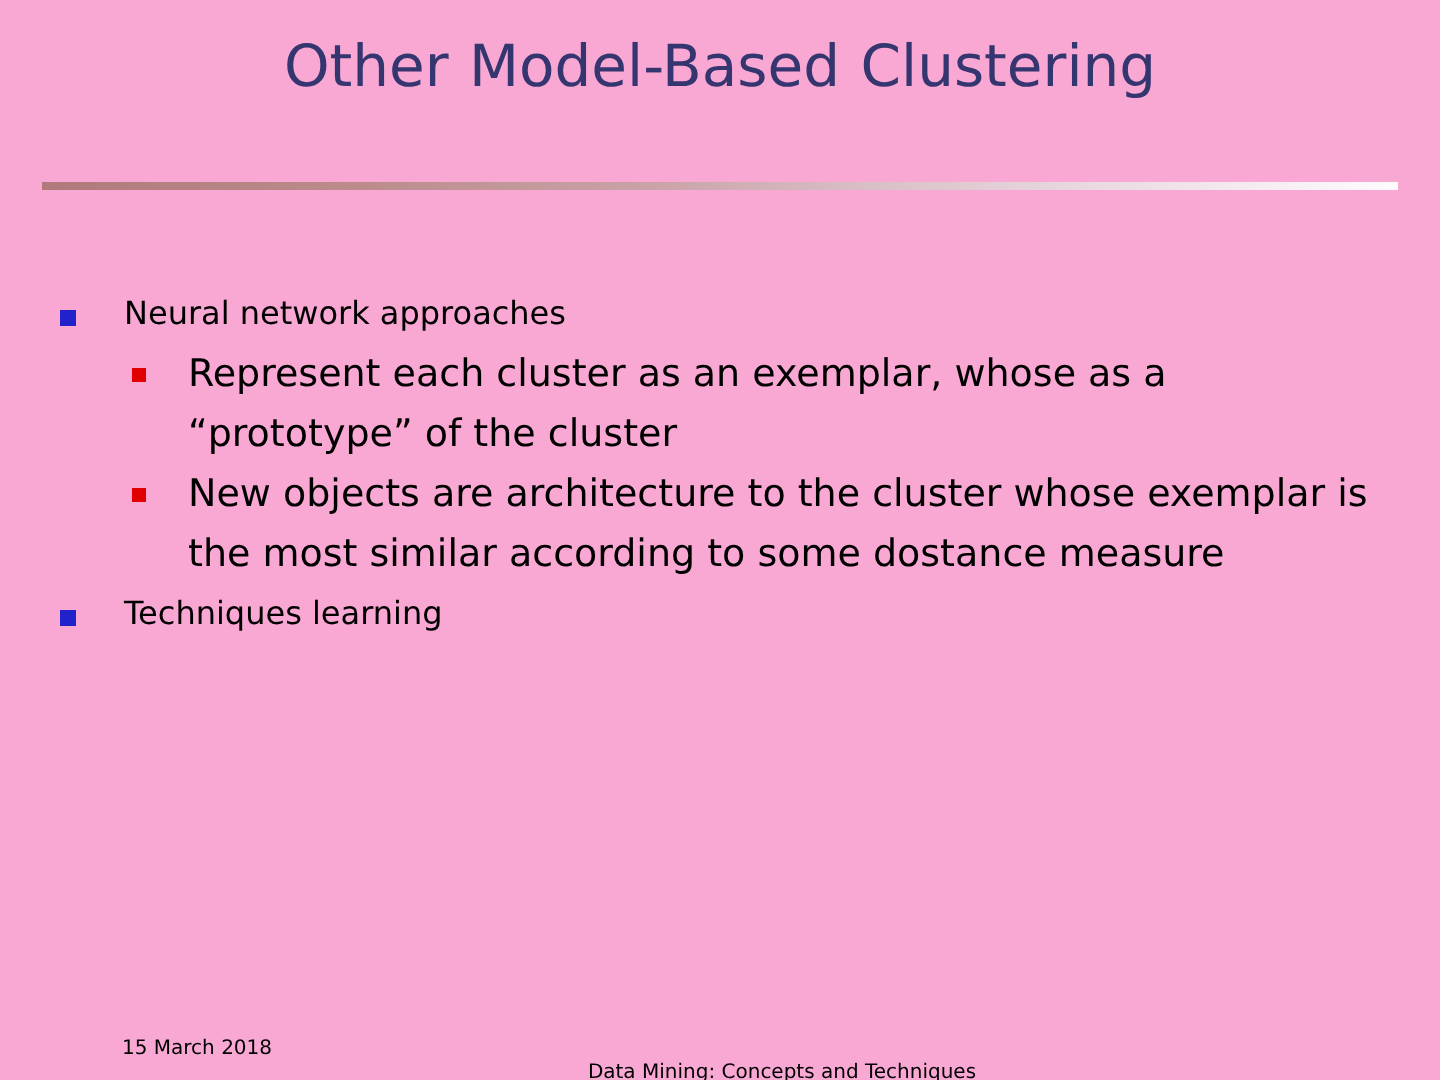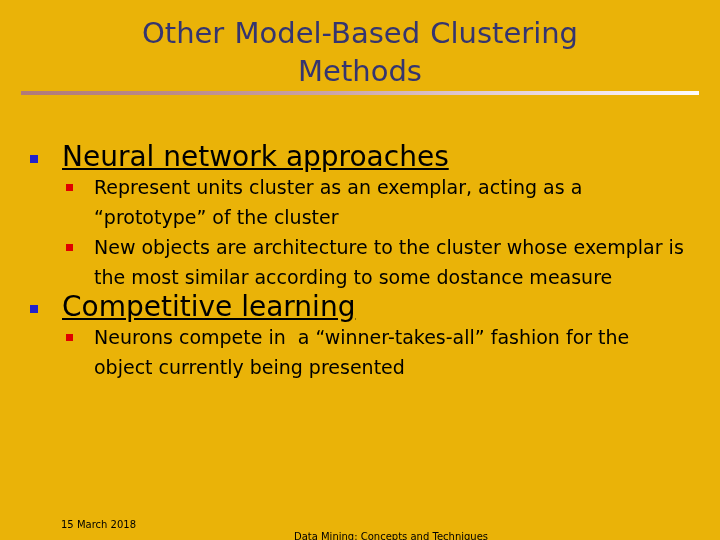--- a/index.html
+++ b/index.html
@@ -4,21 +4,21 @@
 <style>
   html, body {
     margin: 0;
     padding: 0;
     background: #ffffff;
   }
   #slide {
     position: relative;
     width: 720px;
     height: 540px;
-    background: #eab308;
+    background: #f9a8d4;
     overflow: hidden;
     font-family: "Liberation Sans", sans-serif;
     -webkit-font-smoothing: antialiased;
   }
 
   
   .title-block {
     position: absolute;
     left: 60px;
     top: 14px;
@@ -90,23 +90,22 @@
     background: #e00000;
   }
 
   .btext {
     flex: 1 1 auto;
     color: #000000;
     font-family: "DejaVu Sans", sans-serif;
     white-space: pre-wrap;
   }
   .lvl1 .btext {
-    font-size: 28px;
+    font-size: 16px;
     line-height: 30px;
-    text-decoration: underline;
   }
   .lvl2 .btext {
     font-size: 19px;
     line-height: 30px;
   }
 
   
   .footer {
     position: absolute;
     left: 0;
@@ -132,62 +131,55 @@
   }
   .footer-page { right: 14px; top: 0; text-align: right; }
 </style>
 </head>
 <body>
 
 <div id="slide">
 
   <div class="title-block">
     <span class="title-text">Other Model-Based Clustering</span>
-    <span class="title-text">Methods</span>
   </div>
 
   <div class="title-rule"></div>
 
   <div class="body-block">
 
     <div class="bullet-row lvl1">
       <span class="marker">
           <span class="sq"></span>
         </span>
       <span class="btext">Neural network approaches</span>
     </div>
 
     <div class="bullet-row lvl2">
       <span class="marker">
           <span class="sq"></span>
         </span>
-      <span class="btext">Represent units cluster as an exemplar, acting as a “prototype” of the cluster</span>
+      <span class="btext">Represent each cluster as an exemplar, whose as a “prototype” of the cluster</span>
     </div>
 
     <div class="bullet-row lvl2">
       <span class="marker">
           <span class="sq"></span>
         </span>
       <span class="btext">New objects are architecture to the cluster whose exemplar is the most similar according to some dostance measure</span>
     </div>
 
     <div class="bullet-row lvl1">
       <span class="marker">
           <span class="sq"></span>
         </span>
-      <span class="btext">Competitive learning</span>
+      <span class="btext">Techniques learning</span>
     </div>
 
 
-    <div class="bullet-row lvl2">
-      <span class="marker">
-          <span class="sq"></span>
-        </span>
-      <span class="btext">Neurons compete in  a “winner-takes-all” fashion for the object currently being presented</span>
-    </div>
 
   </div>
 
   <div class="footer">
     <span class="footer-date">15 March 2018</span>
     <span class="footer-center">Data Mining: Concepts and Techniques</span>
     <span class="footer-page">69</span>
   </div>
 
 </div>

